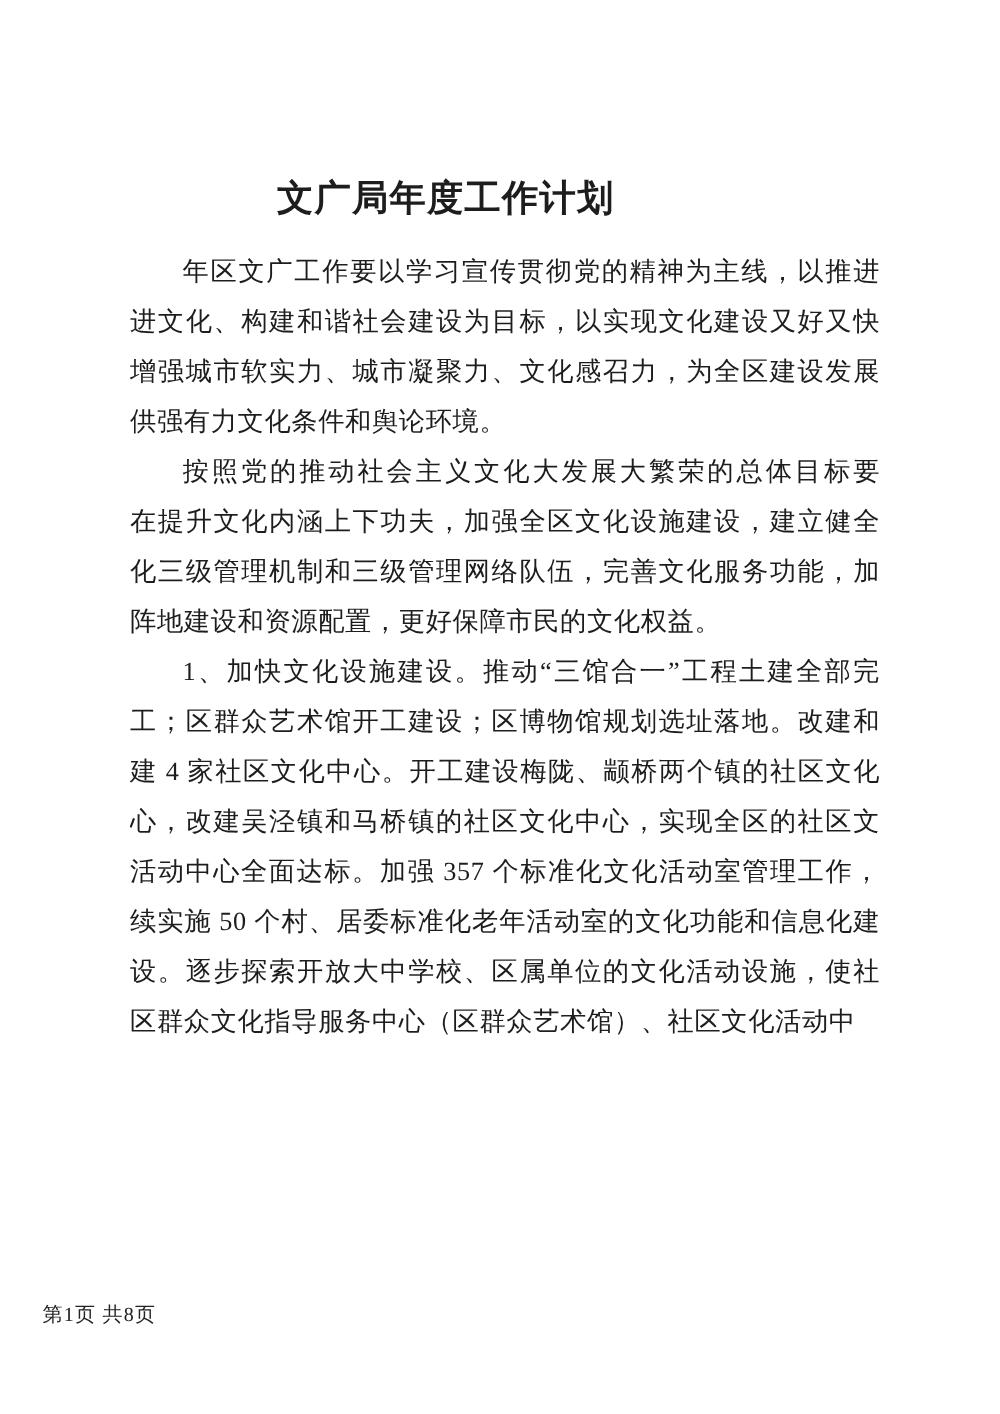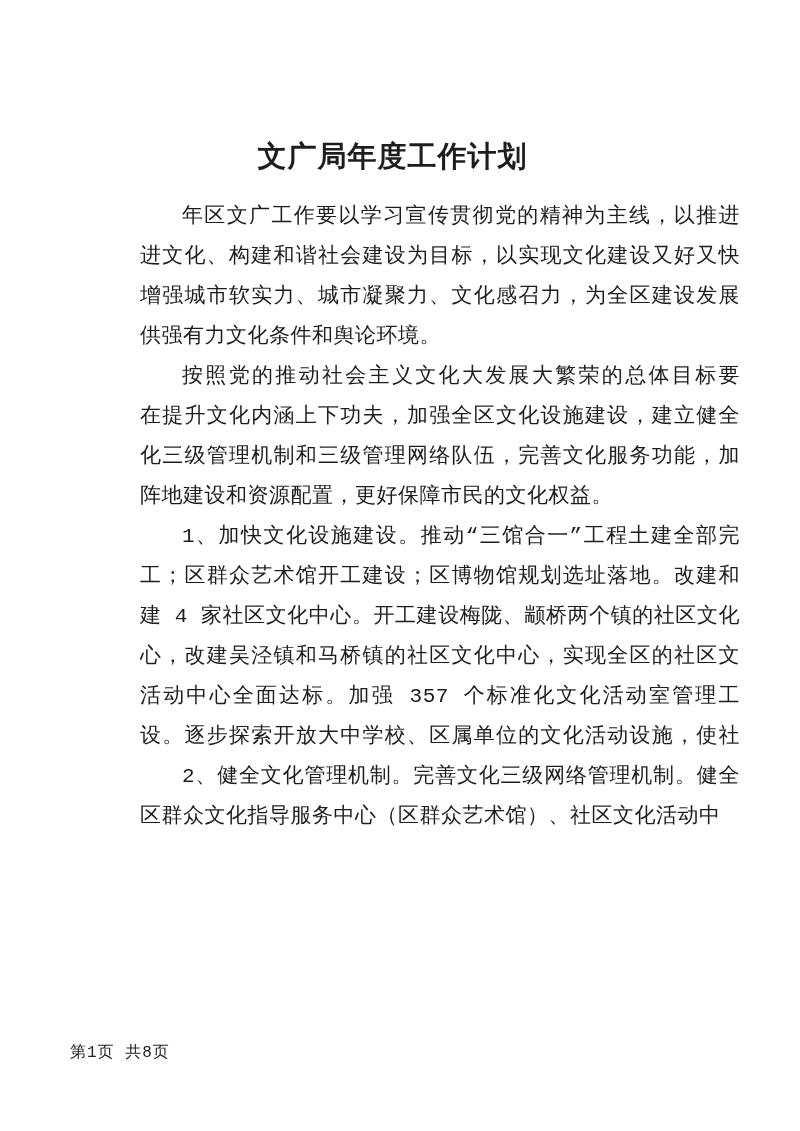--- a/index.html
+++ b/index.html
@@ -7,23 +7,22 @@
     margin: 0;
     padding: 0;
     background: #ffffff;
   }
   .page {
     position: relative;
     width: 713px;
     height: 1131px;
     background: #ffffff;
     overflow: hidden;
-    font-family: Liberation Mono, monospace;
+    font-family: Liberation Serif, serif;
     color: #1d1d1d;
-    margin-left: 36px;
   }
   .doc-title {
     position: absolute;
     top: 138px;
     left: 0;
     width: 100%;
     margin: 0;
     text-align: center;
     font-size: 29px;
     font-weight: bold;
@@ -81,23 +80,23 @@
     <div class="l first">按照党的推动社会主义文化大发展大繁荣的总体目标要求，</div>
     <div class="l">在提升文化内涵上下功夫，加强全区文化设施建设，建立健全文</div>
     <div class="l">化三级管理机制和三级管理网络队伍，完善文化服务功能，加强</div>
     <div class="l last">阵地建设和资源配置，更好保障市民的文化权益。</div>
 
     <div class="l first">1、加快文化设施建设。推动“三馆合一”工程土建全部完</div>
     <div class="l">工；区群众艺术馆开工建设；区博物馆规划选址落地。改建和新</div>
     <div class="l">建 4 家社区文化中心。开工建设梅陇、颛桥两个镇的社区文化中</div>
     <div class="l">心，改建吴泾镇和马桥镇的社区文化中心，实现全区的社区文化</div>
     <div class="l">活动中心全面达标。加强 357 个标准化文化活动室管理工作，继</div>
+    <div class="l">续实施 50 个村、居委标准化老年活动室的文化功能和信息化建</div>
     <div class="l">设。逐步探索开放大中学校、区属单位的文化活动设施，使社区</div>
 
-    <div class="l first">2、健全文化管理机制。完善文化三级网络管理机制。健全</div>
     <div class="l last">区群众文化指导服务中心（区群众艺术馆）、社区文化活动中心</div>
 
   </div>
 
   <div class="doc-footer">
     <span>第1页 共8页</span>
   </div>
 
 </div>
 

